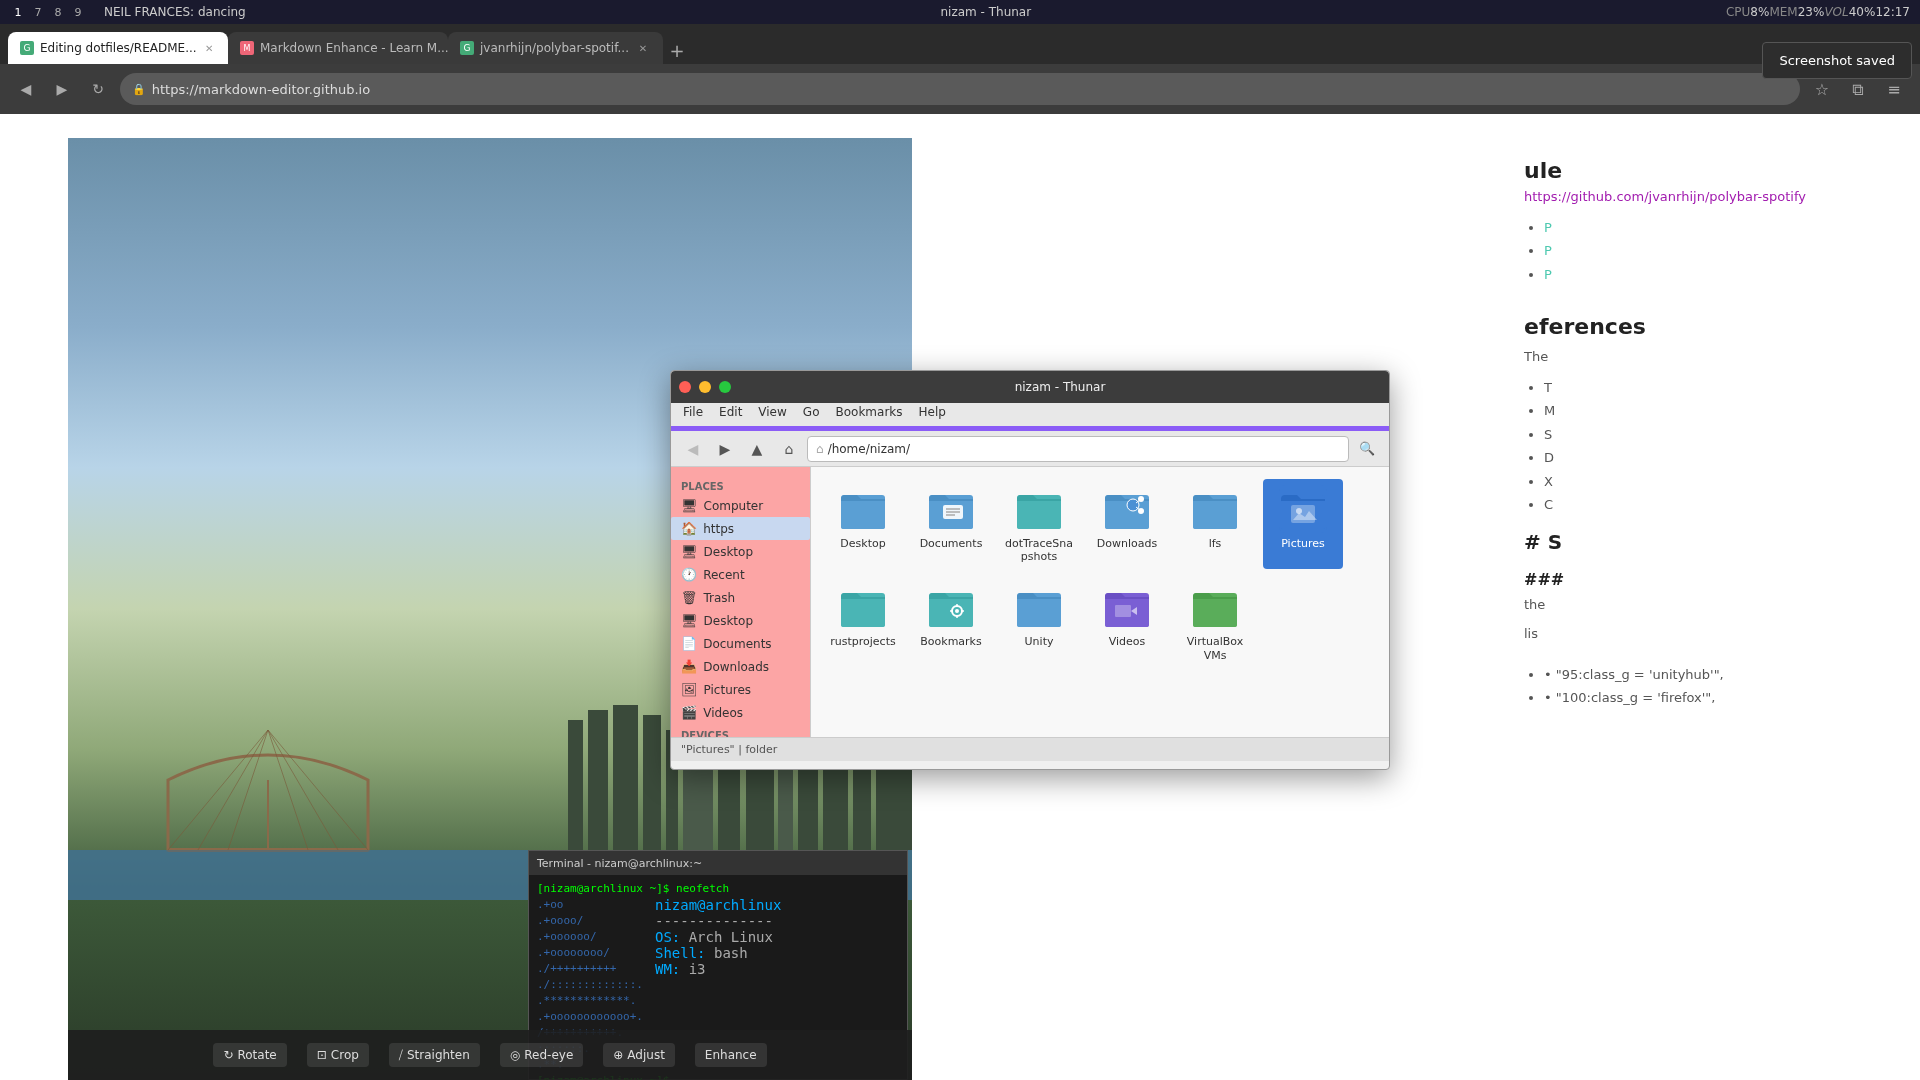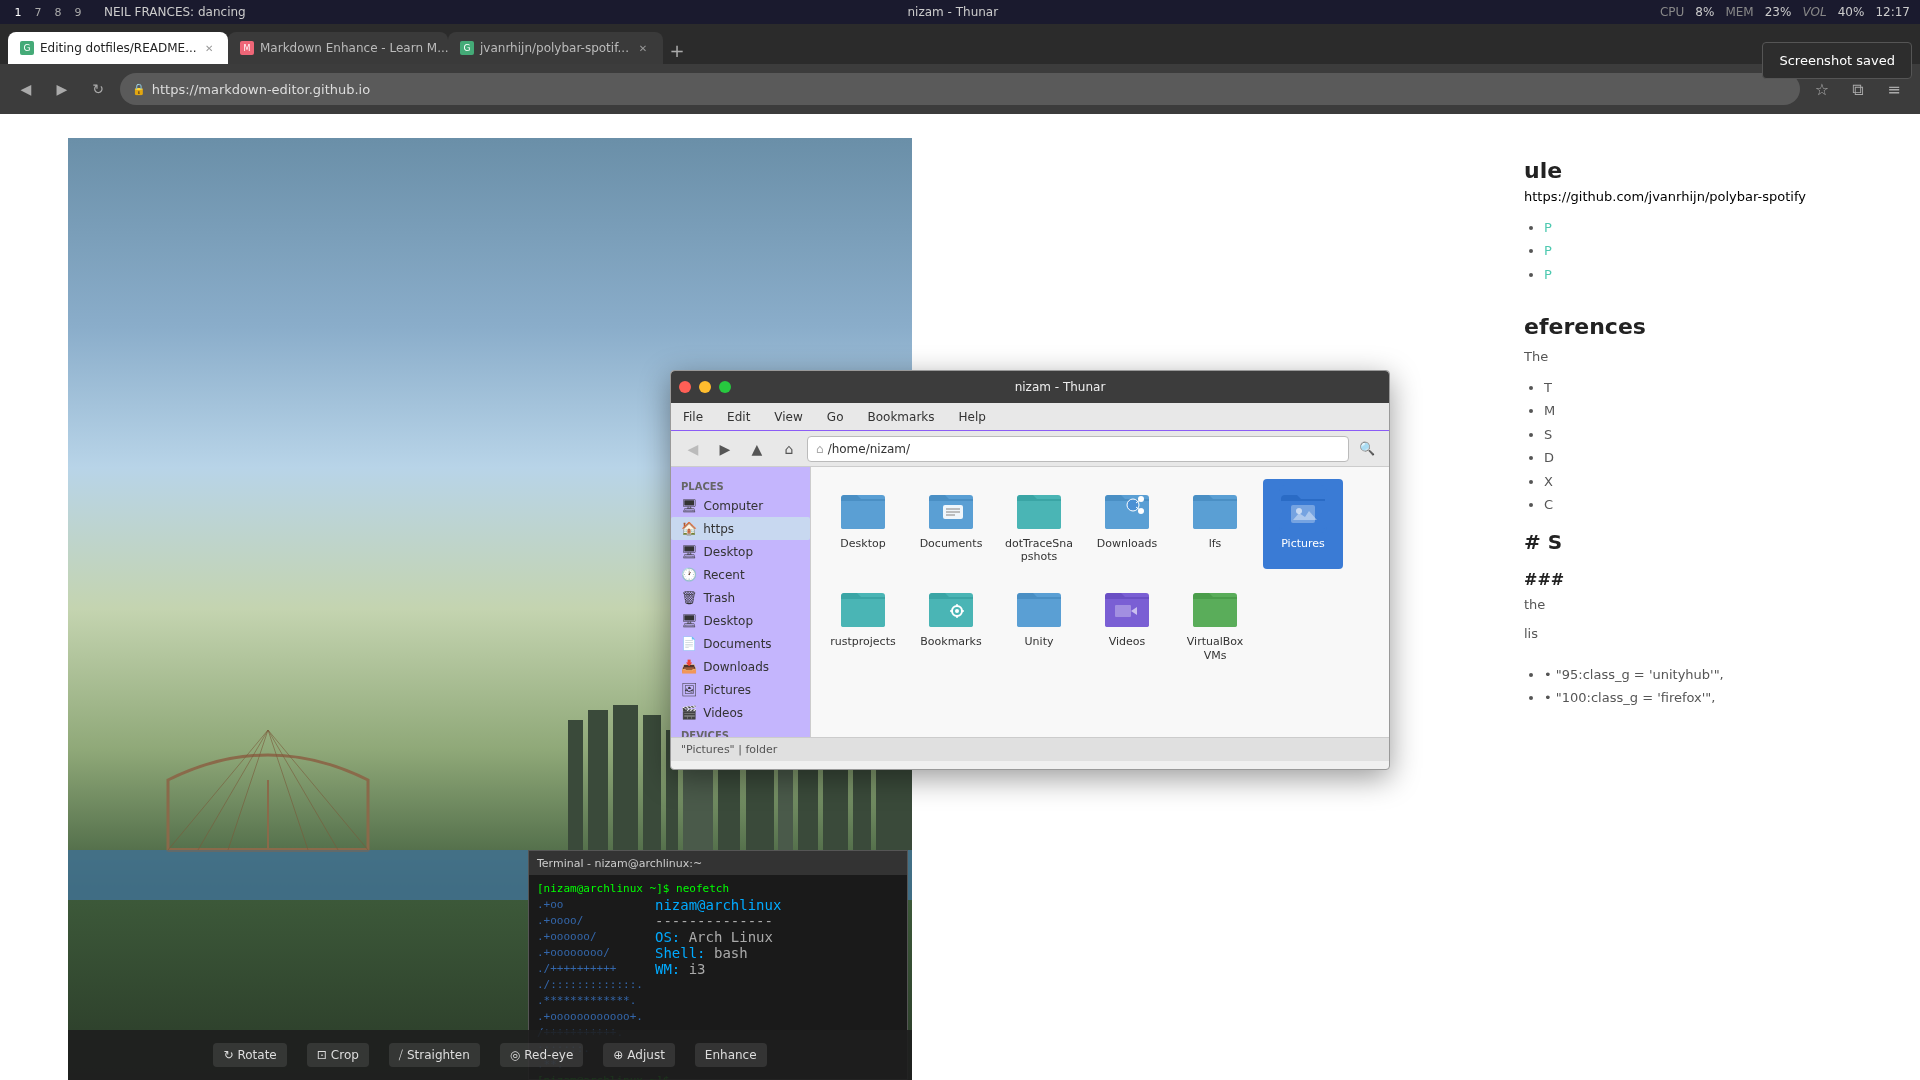--- a/index.html
+++ b/index.html
@@ -21,21 +21,21 @@
       background: #1a1a2e;
       display: flex;
       align-items: center;
       justify-content: space-between;
       padding: 0 10px;
       color: #ccc;
       font-size: 12px;
       z-index: 100;
     }
     #topbar .left { display: flex; gap: 8px; align-items: center; }
-    #topbar .right { display: flex; gap: 11px; align-items: center; }
+    #topbar .right { display: flex; gap: 0; align-items: center; }
     #topbar .workspaces { display: flex; gap: 4px; }
     #topbar .ws { width: 16px; height: 16px; display: flex; align-items: center; justify-content: center; font-size: 11px; color: #aaa; }
     #topbar .ws.active { color: #fff; }
 
     
     #browser {
       position: absolute;
       top: 24px; left: 0; right: 0; bottom: 0;
       background: #fff;
     }
@@ -279,25 +279,24 @@
       border-radius: 50%;
     }
     #thunar-titlebar .win-close { background: #ff5f56; }
     #thunar-titlebar .win-min { background: #ffbd2e; }
     #thunar-titlebar .win-max { background: #27c93f; }
 
     
     #thunar-menubar {
       height: 28px;
       background: #e8e8e8;
-      border-bottom: 1px solid #8b5cf6;
-      display: flex;
-      align-items: center;
+      border-bottom: 5px solid #8b5cf6;
+      display: flex;
       padding: 0 8px;
-      gap: 16px;
+      gap: 8px;
       font-size: 12px;
       color: #333;
     }
     #thunar-menubar span { cursor: pointer; padding: 2px 4px; }
 
     
     #thunar-toolbar {
       height: 36px;
       background: #e8e8e8;
       border-bottom: 1px solid #ccc;
@@ -334,21 +333,21 @@
 
     
     #thunar-body {
       display: flex;
       height: calc(100% - 96px - 32px);
     }
 
     
     #thunar-sidebar {
       width: 140px;
-      background: #c4b5fd;
+      background: #fca5a5;
       border-right: 1px solid #ccc;
       padding: 8px 0;
       font-size: 12px;
       overflow-y: auto;
     }
     .sidebar-section-label {
       color: #666;
       font-size: 10px;
       font-weight: bold;
       padding: 6px 10px 2px;
@@ -769,21 +768,21 @@
           <span>Enhance</span>
         </div>
       </div>
     </div>
 
     <div id="right-content">
       <div style="margin-bottom:6px;">
         <span style="font-size:22px;font-weight:bold;color:#222;">ule</span>
       </div>
       <div style="margin-bottom:12px;">
-        <a style="color:#000000;font-size:13px;">https://github.com/jvanrhijn/polybar-spotify</a>
+        <a style="color:#a21caf;font-size:13px;">https://github.com/jvanrhijn/polybar-spotify</a>
       </div>
 
       <div style="margin-bottom:8px;">
         <ul style="list-style:disc;padding-left:20px;color:#555;line-height:1.8;font-size:13px;">
           <li><span style="color:#4ec9b0;">P</span></li>
           <li><span style="color:#4ec9b0;">P</span></li>
           <li><span style="color:#4ec9b0;">P</span></li>
         </ul>
       </div>
 

